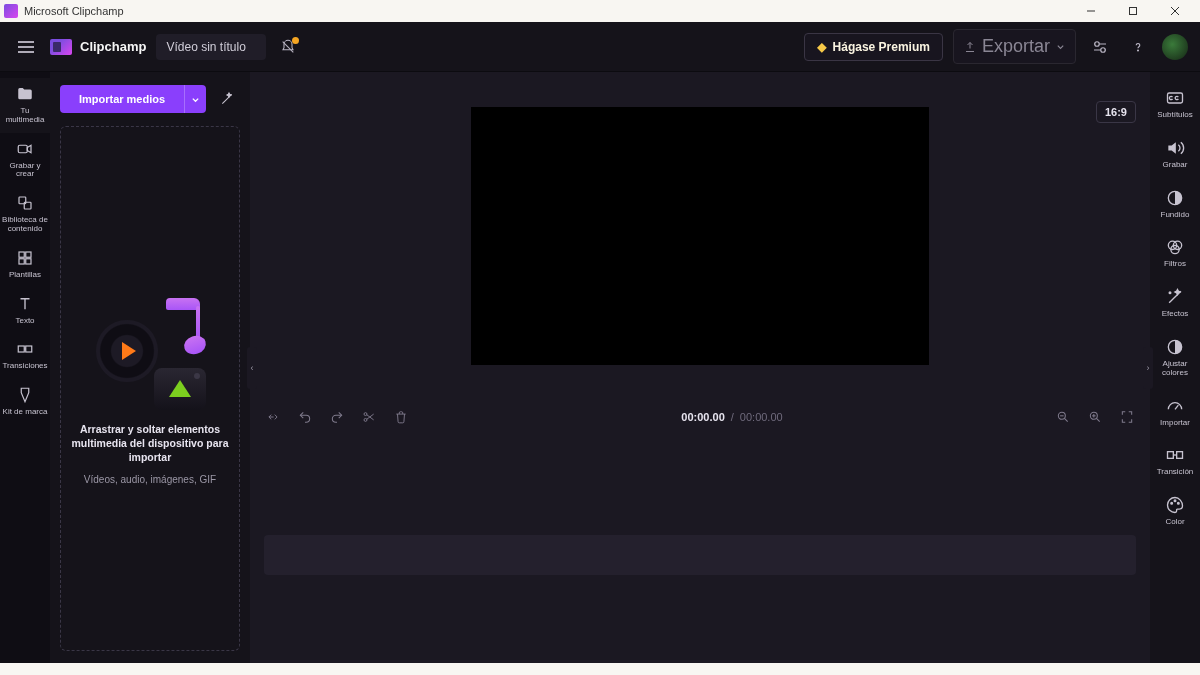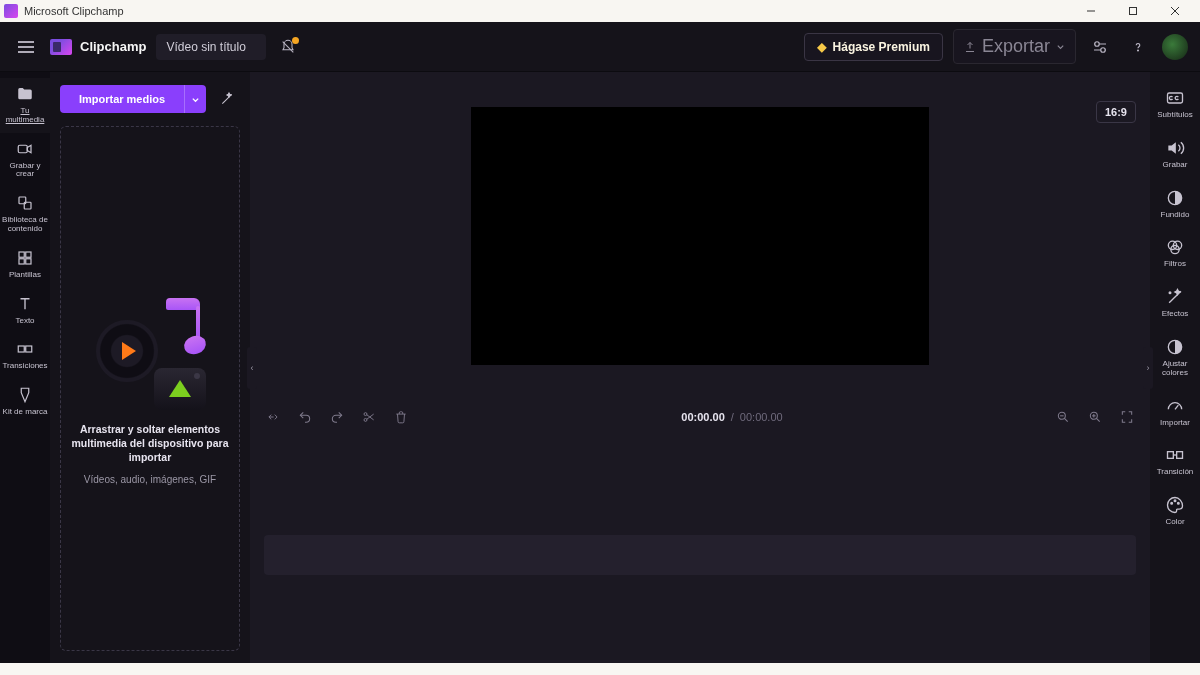--- a/index.html
+++ b/index.html
@@ -20,21 +20,21 @@
 .notif .dot{position:absolute;top:2px;right:1px;width:7px;height:7px;border-radius:50%;background:#f5a623;}
 .topbar .spacer { flex:1; }
 .premium { display:flex; align-items:center; gap:6px; font-size:12px; font-weight:600; color:#f9f3e0; border:1px solid #3a3544; padding:6px 12px; border-radius:4px; cursor:pointer; background:#18151f;}
 .dmd { color:#f7c948; }
 .export { display:flex; align-items:center; gap:6px; font-size:18px; color:#8a8694; border:1px solid #2a2730; padding:6px 10px; border-radius:4px; cursor:pointer; background:#18151f;}
 .iconbtn { width:28px; height:28px; display:flex; align-items:center; justify-content:center; color:#b8b4c2; cursor:pointer; }
 .avatar { width:26px; height:26px; border-radius:50%; background:radial-gradient(circle at 40% 40%,#3a7a3a,#152515); }
 .body { flex:1; display:flex; min-height:0; }
 .rail { width:50px; background:#0f0d14; display:flex; flex-direction:column; align-items:center; padding-top:6px; }
 .rail-item { width:50px; padding:6px 2px 8px; display:flex; flex-direction:column; align-items:center; gap:3px; cursor:pointer; color:#c7c3d0; }
-.rail-item.active { background:#15131a;text-decoration:underline; }
+.rail-item.active { background:#15131a; }
 .rail-item .ri-icon { width:20px; height:20px; display:flex; align-items:center; justify-content:center; }
 .rail-item .ri-label { font-size:8px; text-align:center; line-height:1.1; color:#c7c3d0;}
 .panel { width:200px; background:#15131a; padding:12px 10px; display:flex; flex-direction:column; gap:12px; position:relative; }
 .panel-top { display:flex; gap:8px; align-items:center; }
 .import-btn { flex:1; display:flex; align-items:center; background:#8a3ffc; border-radius:4px; overflow:hidden; cursor:pointer; }
 .import-btn .lbl { flex:1; text-align:center; font-size:11px; font-weight:600; color:#fff; padding:8px 4px; }
 .import-btn .caret { width:22px; display:flex; align-items:center; justify-content:center; border-left:1px solid rgba(255,255,255,0.25); color:#fff; align-self:stretch;}
 .wand { width:26px; height:30px; display:flex; align-items:center; justify-content:center; color:#c7c3d0; cursor:pointer; }
 .dropzone { flex:1; border:1px dashed #3a3646; border-radius:6px; display:flex; flex-direction:column; align-items:center; justify-content:center; padding:16px 10px; text-align:center; gap:10px; }
 .dz-art { width:120px; height:120px; position:relative; }

